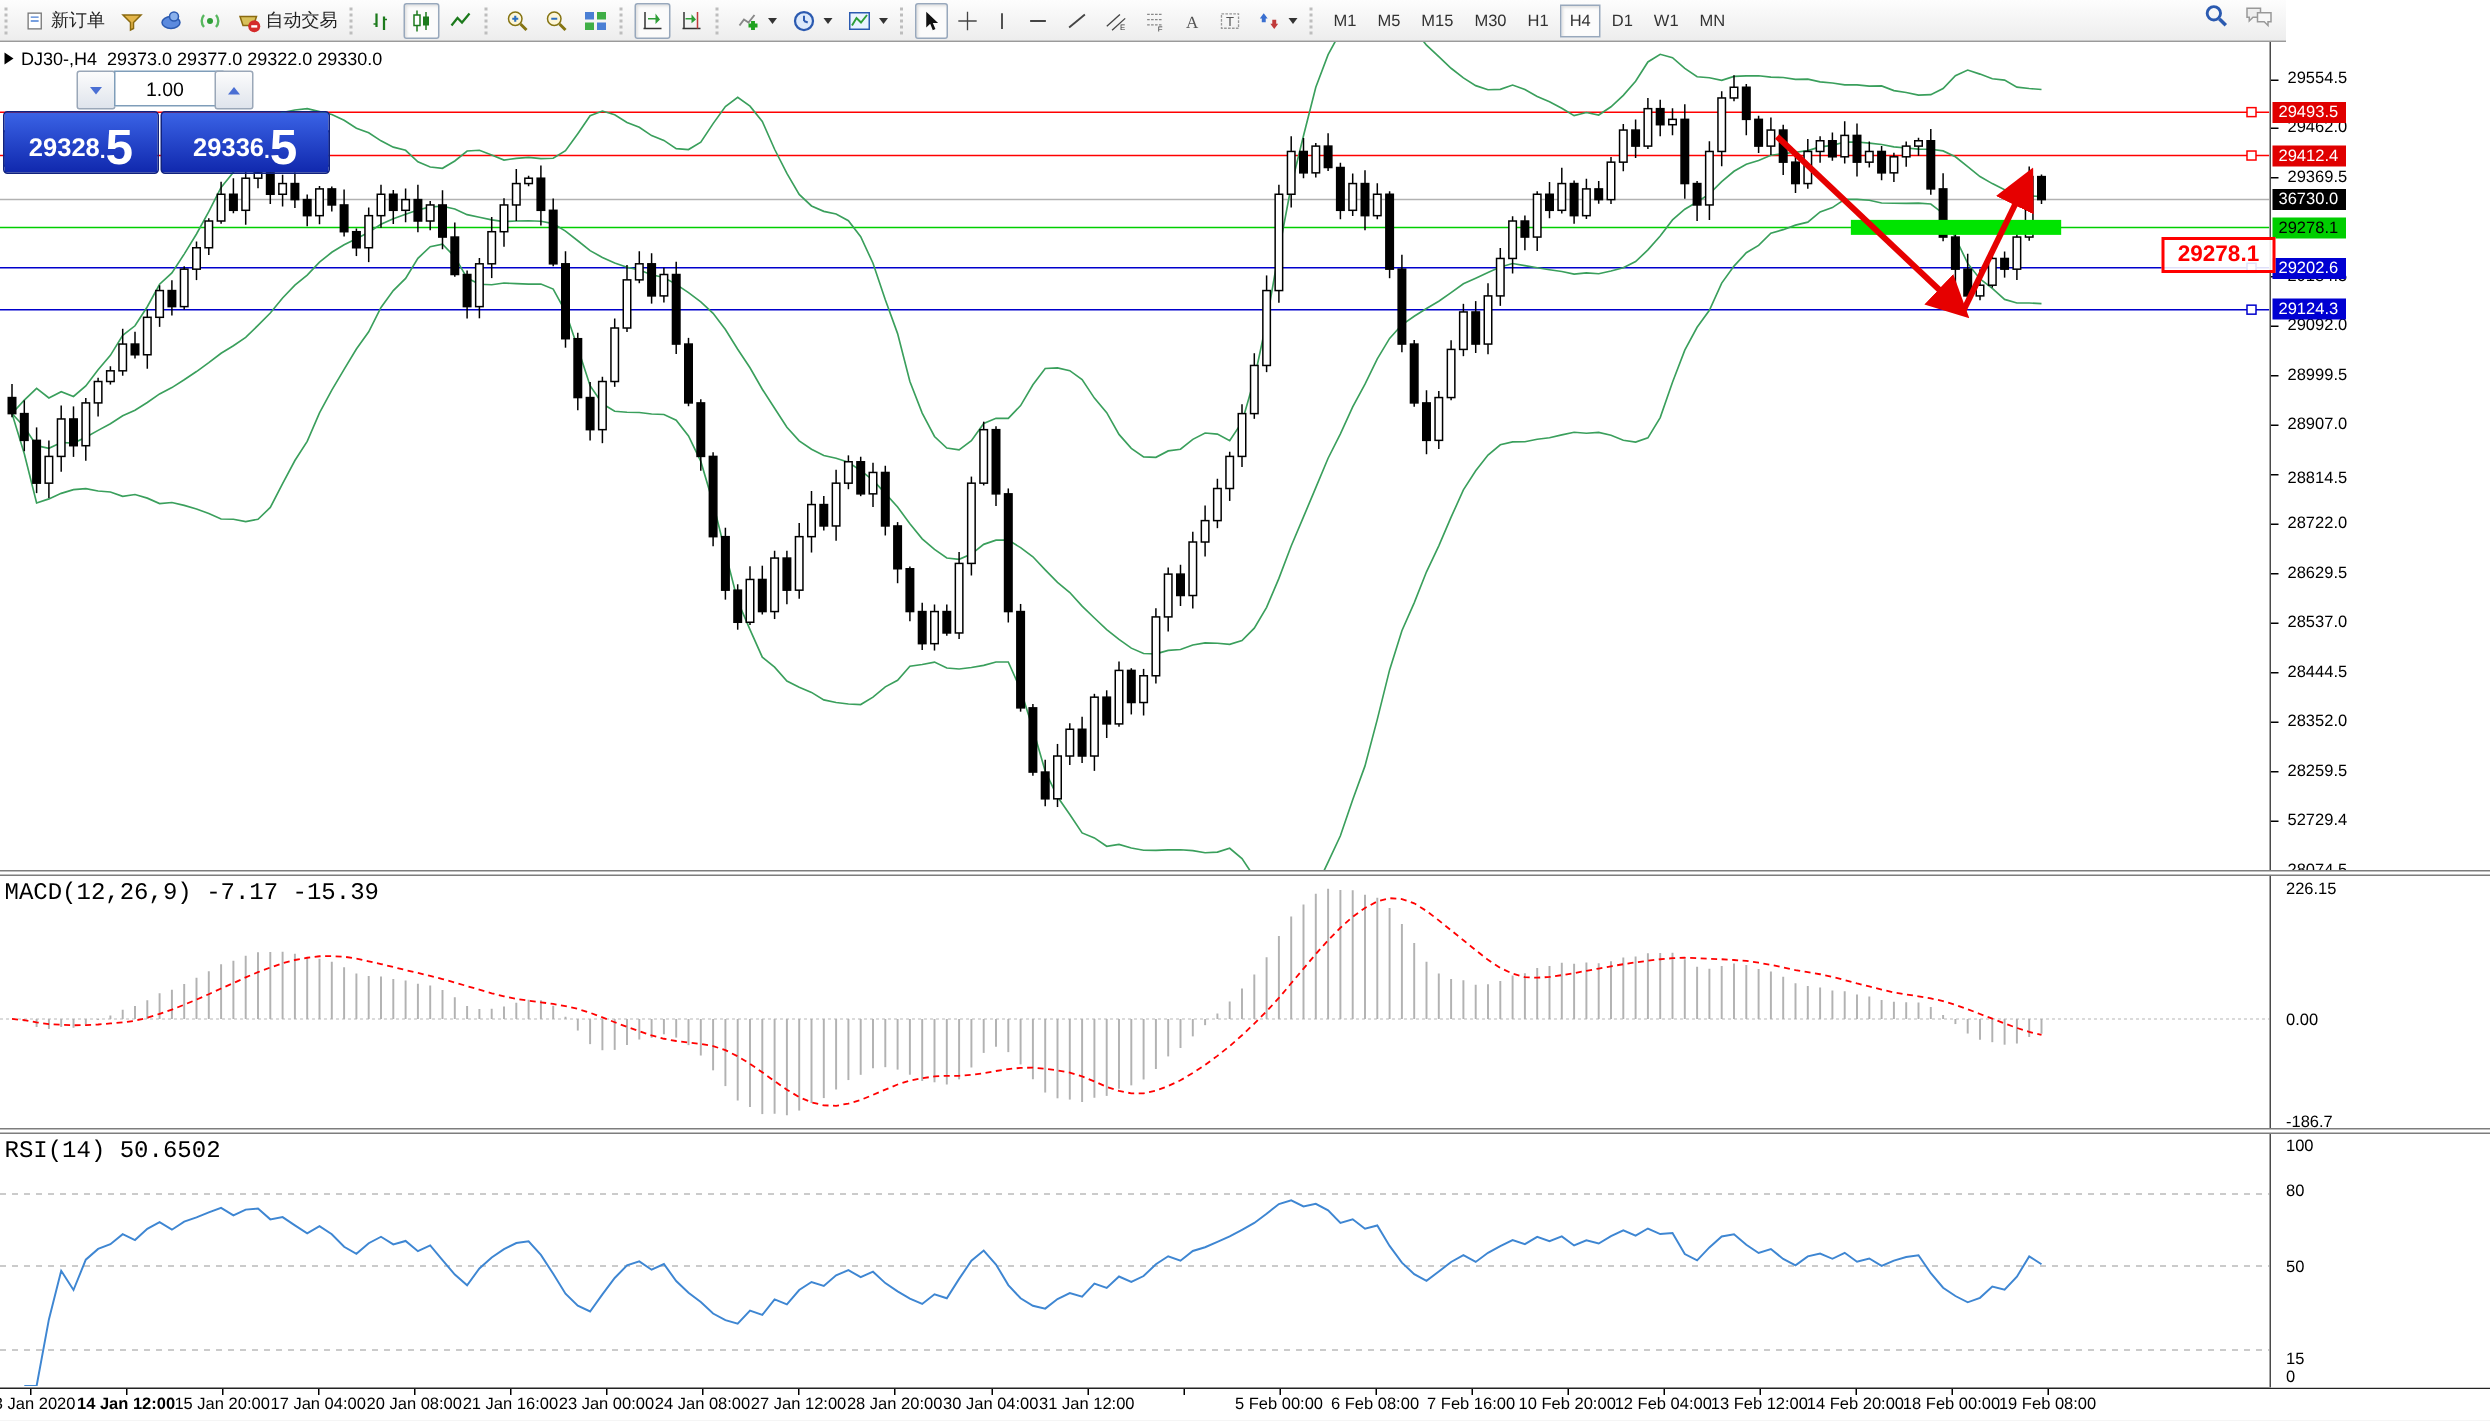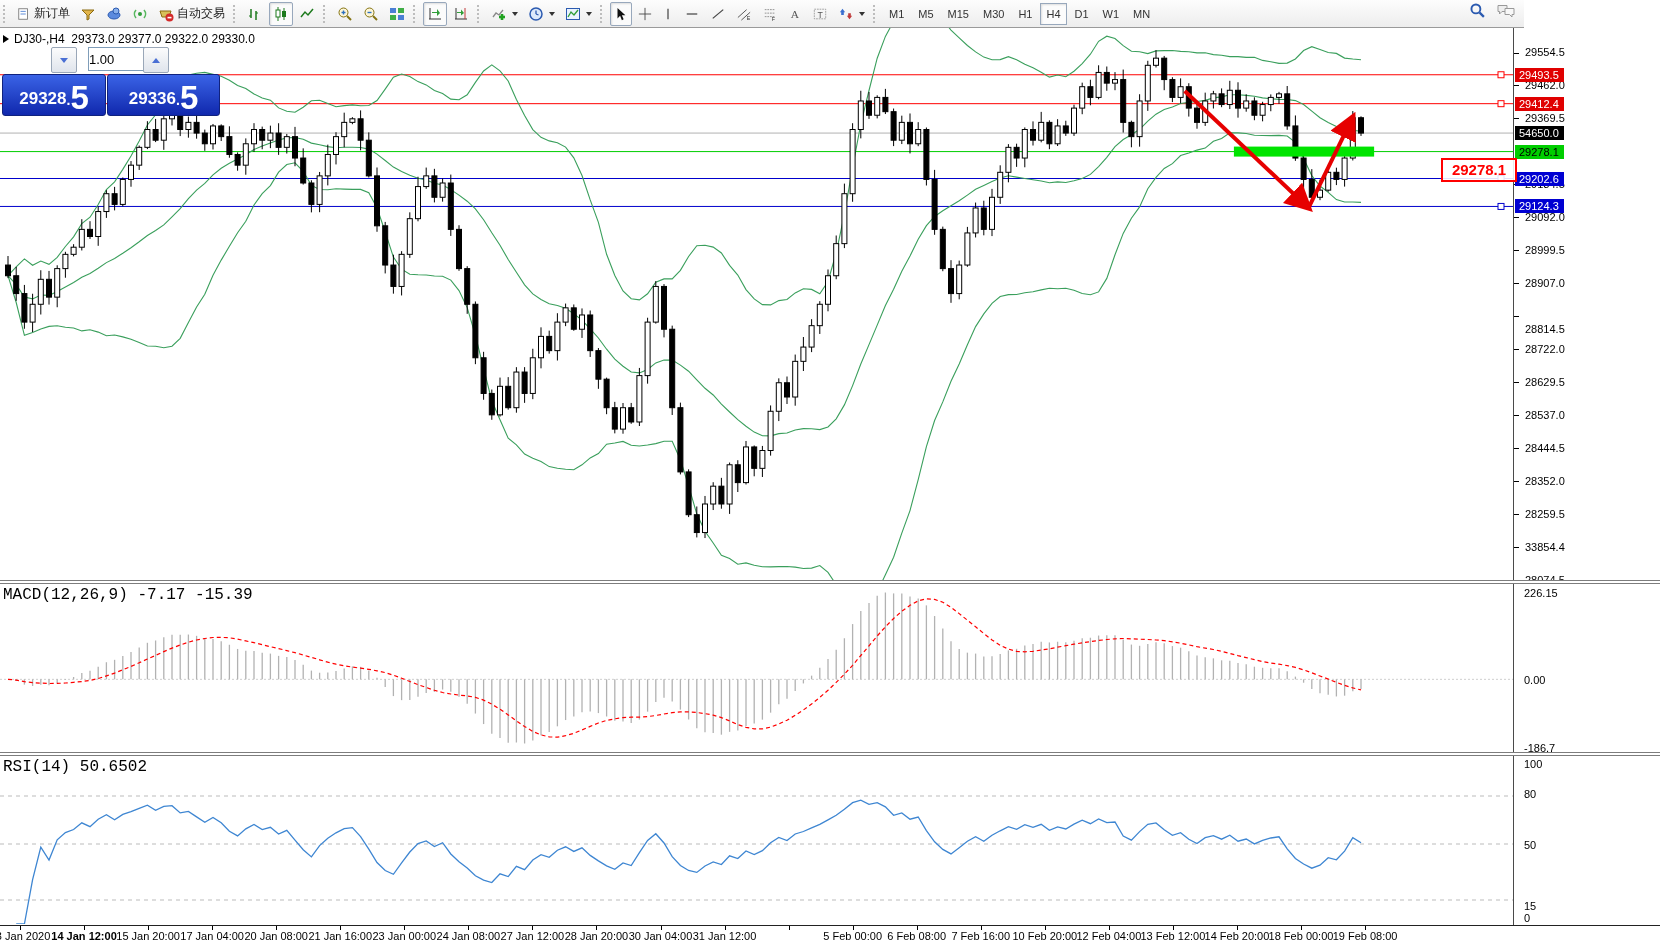--- a/index.html
+++ b/index.html
@@ -33,21 +33,21 @@
   #title{position:absolute;left:14px;top:4px;font-size:12px;color:#000;z-index:8;}
   #title b{font-weight:normal;}
   #title-arrow{position:absolute;left:3px;top:7px;width:0;height:0;border-top:4px solid transparent;border-bottom:4px solid transparent;border-left:6px solid #000;z-index:8;}
   #oneclick{position:absolute;left:2px;top:19px;width:216px;height:66px;z-index:9;}
   .oc-btn{position:absolute;height:24px;border:1px solid #1a3bb0;border-radius:3px;
     background:linear-gradient(#7aa0f2,#2850d2);color:#fff;font-size:13px;font-weight:bold;
     display:flex;align-items:center;justify-content:center;margin-top:39px;}
   .oc-spin{position:absolute;top:0;width:24px;height:24px;border:1px solid #9aa7b8;border-radius:2px;
     background:linear-gradient(#fcfcfc,#dfe4ec);display:flex;align-items:center;justify-content:center;}
   #oc-vol{position:absolute;left:74px;top:0;width:66px;height:22px;border:1px solid #7f9db9;
-    font-size:13px;text-align:left;padding:0 5px 0 0;font-family:"Liberation Sans",sans-serif;margin-left:12px;}
+    font-size:13px;text-align:center;padding:0 5px 0 0;font-family:"Liberation Sans",sans-serif;}
   .oc-price{position:absolute;top:27px;height:39px;border:1px solid #10227e;border-radius:3px;
     background:linear-gradient(#3a63e6,#1028ad);color:#fff;display:flex;align-items:flex-end;justify-content:center;padding-bottom:1px;}
   .pp-main{font-size:17px;font-weight:bold;line-height:30px;}
   .pp-dot{font-size:14px;font-weight:bold;line-height:28px;}
   .pp-big{font-size:33px;font-weight:bold;line-height:33px;}
   
   #lvl-label{position:absolute;left:1441px;top:130px;width:72px;height:20px;border:2px solid #f00;
     color:#f00;font-size:15px;font-weight:bold;text-align:center;line-height:20px;background:rgba(255,255,255,.88);z-index:10;}
   #cn-text{position:absolute;left:1376px;top:148px;font-size:33px;font-weight:bold;color:#00d91e;
     text-shadow:2px 2px 0 #056b05;white-space:nowrap;z-index:10;letter-spacing:2px;}
@@ -830,40 +830,40 @@
         <div class="ptick" style="top: 83.9842px;">29369.5</div>
         <div class="pdash" style="top: 156.468px;"></div>
         <div class="ptick" style="top: 149.968px;">29184.5</div>
         <div class="pdash" style="top: 189.461px;"></div>
         <div class="ptick" style="top: 182.961px;">29092.0</div>
         <div class="pdash" style="top: 222.453px;"></div>
         <div class="ptick" style="top: 215.953px;">28999.5</div>
         <div class="pdash" style="top: 255.445px;"></div>
         <div class="ptick" style="top: 248.945px;">28907.0</div>
         <div class="pdash" style="top: 288.437px;"></div>
-        <div class="ptick" style="top: 295px;">28814.5</div>
+        <div class="ptick" style="top: 285px;">28814.5</div>
         <div class="pdash" style="top: 321.429px;"></div>
         <div class="ptick" style="top: 314.929px;">28722.0</div>
         <div class="pdash" style="top: 354.421px;"></div>
         <div class="ptick" style="top: 347.921px;">28629.5</div>
         <div class="pdash" style="top: 387.413px;"></div>
         <div class="ptick" style="top: 380.913px;">28537.0</div>
         <div class="pdash" style="top: 420.405px;"></div>
         <div class="ptick" style="top: 413.905px;">28444.5</div>
         <div class="pdash" style="top: 453.398px;"></div>
         <div class="ptick" style="top: 446.898px;">28352.0</div>
         <div class="pdash" style="top: 486.39px;"></div>
         <div class="ptick" style="top: 479.89px;">28259.5</div>
         <div class="pdash" style="top: 519.382px;"></div>
-        <div class="ptick" style="top: 512.882px;">33854.4</div>
+        <div class="ptick" style="top: 512.882px;">52729.4</div>
         <div class="pdash" style="top: 552.374px;"></div>
         <div class="ptick" style="top: 545.874px;">28074.5</div>
         <div class="plabel" style="top: 39.757px; background: rgb(224, 0, 0); color: rgb(255, 255, 255);">29493.5</div>
         <div class="plabel" style="top: 68.683px; background: rgb(224, 0, 0); color: rgb(255, 255, 255);">29412.4</div>
-        <div class="plabel" style="top: 98.0728px; background: rgb(0, 0, 0); color: rgb(255, 255, 255);">54650.0</div>
+        <div class="plabel" style="top: 98.0728px; background: rgb(0, 0, 0); color: rgb(255, 255, 255);">36730.0</div>
         <div class="plabel" style="top: 116.584px; background: rgb(0, 206, 0); color: rgb(0, 0, 0);">29278.1</div>
         <div class="plabel" style="top: 143.513px; background: rgb(0, 0, 210); color: rgb(255, 255, 255);">29202.6</div>
         <div class="plabel" style="top: 171.44px; background: rgb(0, 0, 210); color: rgb(255, 255, 255);">29124.3</div>
       </div>
 
     <div id="taxis">
         <div class="tdash" style="left: 20px;"></div>
         <div class="tlabel" style="left: 20px;">13 Jan 2020</div>
         <div class="tdash" style="left: 84.05px;"></div>
         <div class="tlabel" style="left: 84.05px; font-weight: bold;">14 Jan 12:00</div>

